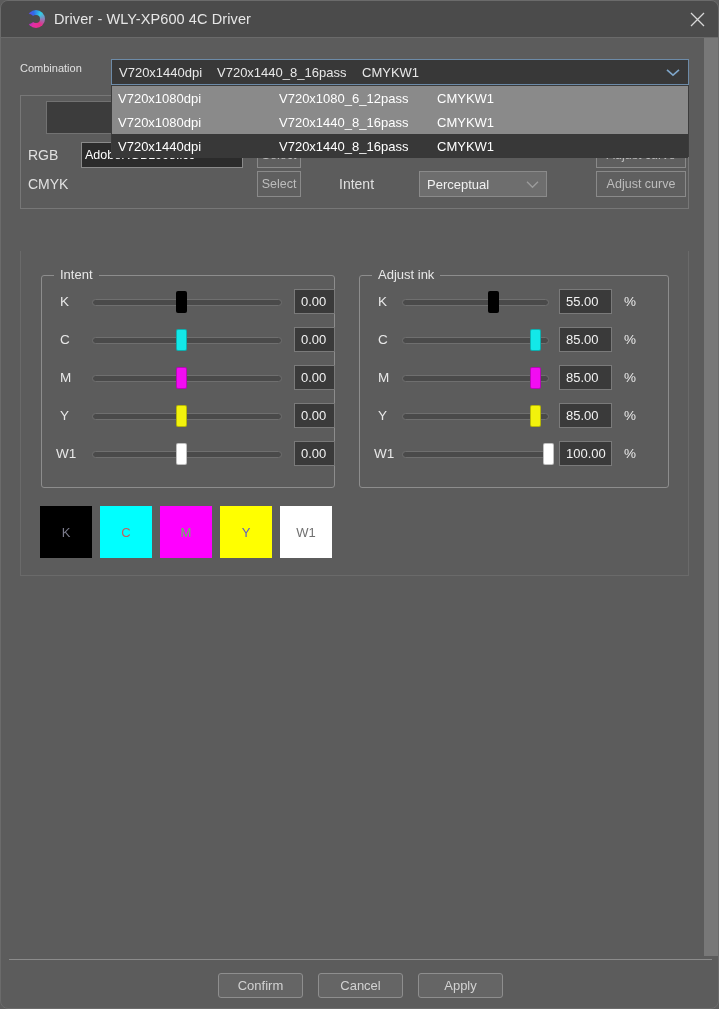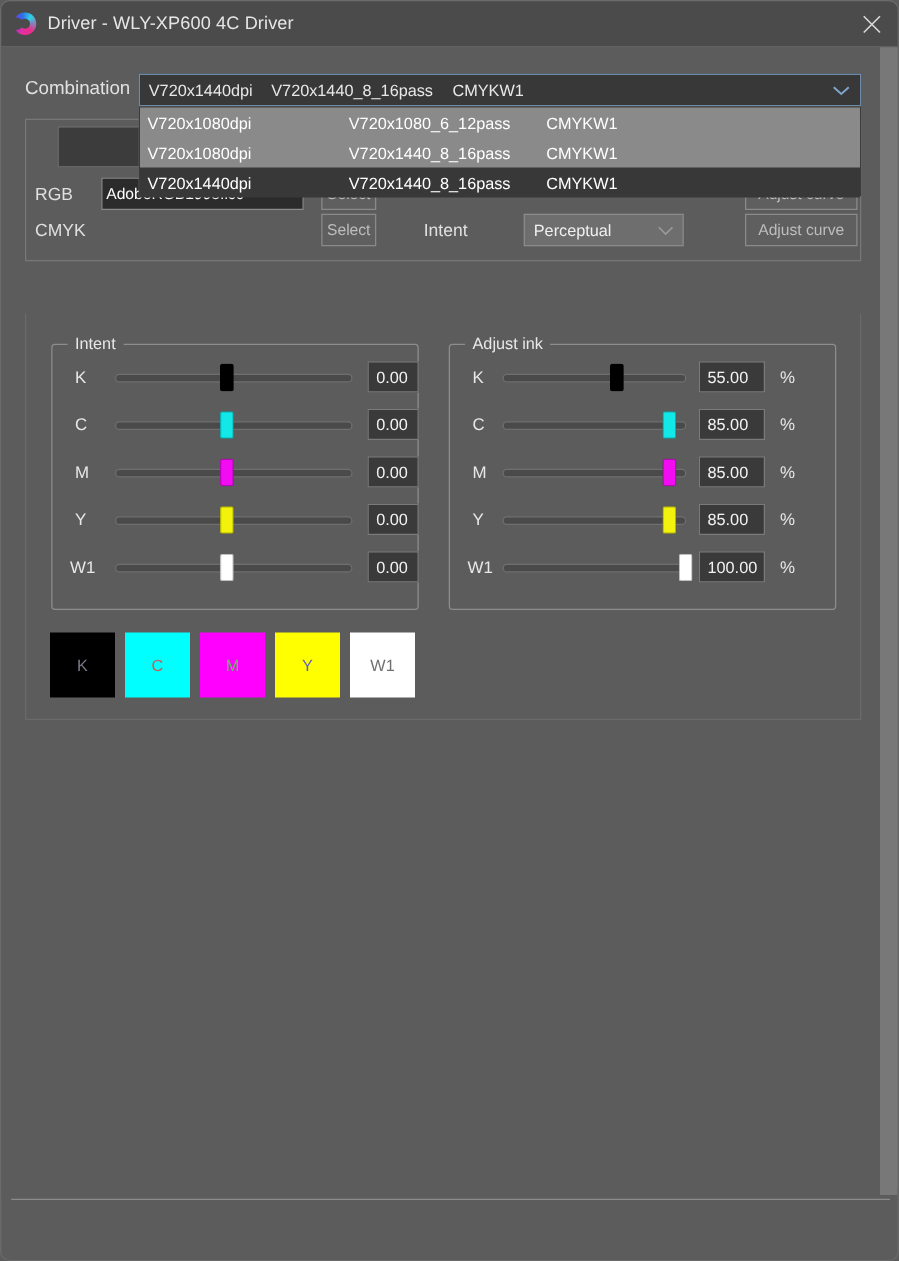--- a/index.html
+++ b/index.html
@@ -16,21 +16,21 @@
     border-radius: 8px;
     border: 1px solid #6b6b6b;
     overflow: hidden;
   }
 
   
   .titlebar {
     position: absolute; left: 0; top: 0; width: 719px; height: 37px;
     background: #4b4b4b;
     border-bottom: 1px solid #6a6a6a;
-    display: flex; align-items: center;
+    display: flex; align-items: center; padding-left: 16px;
   }
   .app-icon {
     width: 18px; height: 18px; margin-left: 10px; margin-right: 9px;
     position: relative; flex: none;
   }
   .app-icon .ring {
     position: absolute; inset: 0; border-radius: 50%;
     background: conic-gradient(from 200deg, #e62fa0 0deg, #8a2be2 70deg,
       #2f6ce6 140deg, #2fd0e6 200deg, #e62f8a 300deg, #e62fa0 360deg);
   }
@@ -63,21 +63,21 @@
     background: #787878;
   }
   .scrollbar-thumb {
     position: absolute; left: 0; top: 0; width: 15px; height: 912px;
     background: #787878;
   }
 
   
   .comb-label {
     position: absolute; left: 19px; top: 61px;
-    color: #e0e0e0; font-size: 15px;
+    color: #e0e0e0; font-size: 11px;
   }
   .combo-box {
     position: absolute; left: 110px; top: 58px; width: 578px; height: 26px;
     background: #383838; border: 1px solid #6d8ba8;
     display: flex; align-items: center; color: #e8e8e8; font-size: 13px;
   }
   .combo-box .c1 { position: absolute; left: 7px; }
   .combo-box .c2 { position: absolute; left: 105px; }
   .combo-box .c3 { position: absolute; left: 250px; }
   .combo-arrow {
@@ -375,14 +375,19 @@
         <div class="swatch" style="background:#ffffff; color:#707070;">
           <span>W1</span>
         </div>
       </div>
     </div>
 
 
   </div>
 
   <div class="footer-sep"></div>
+  <div class="footer">
+    <div class="footer-btn">Confirm</div>
+    <div class="footer-btn">Cancel</div>
+    <div class="footer-btn">Apply</div>
+  </div>
 
 </div>
 
 </body></html>

